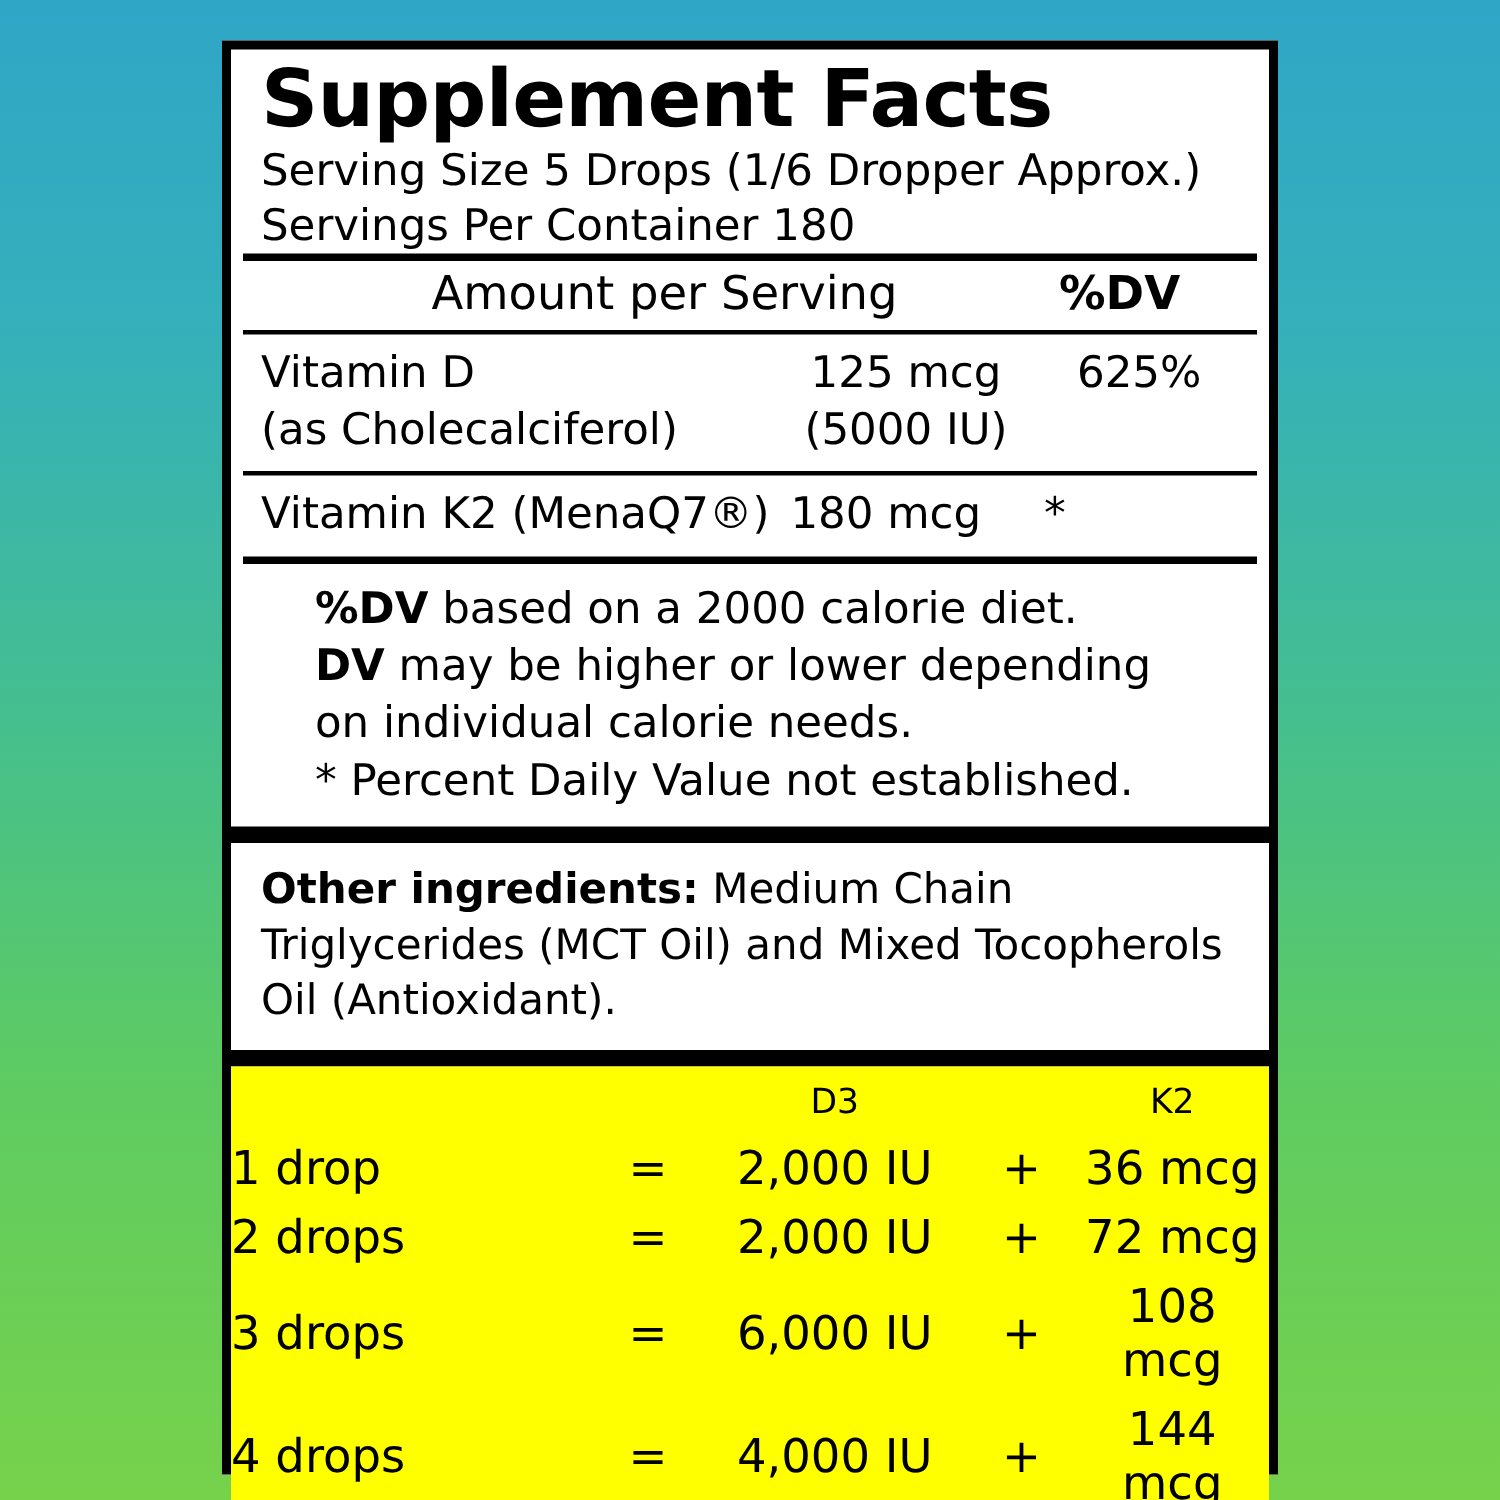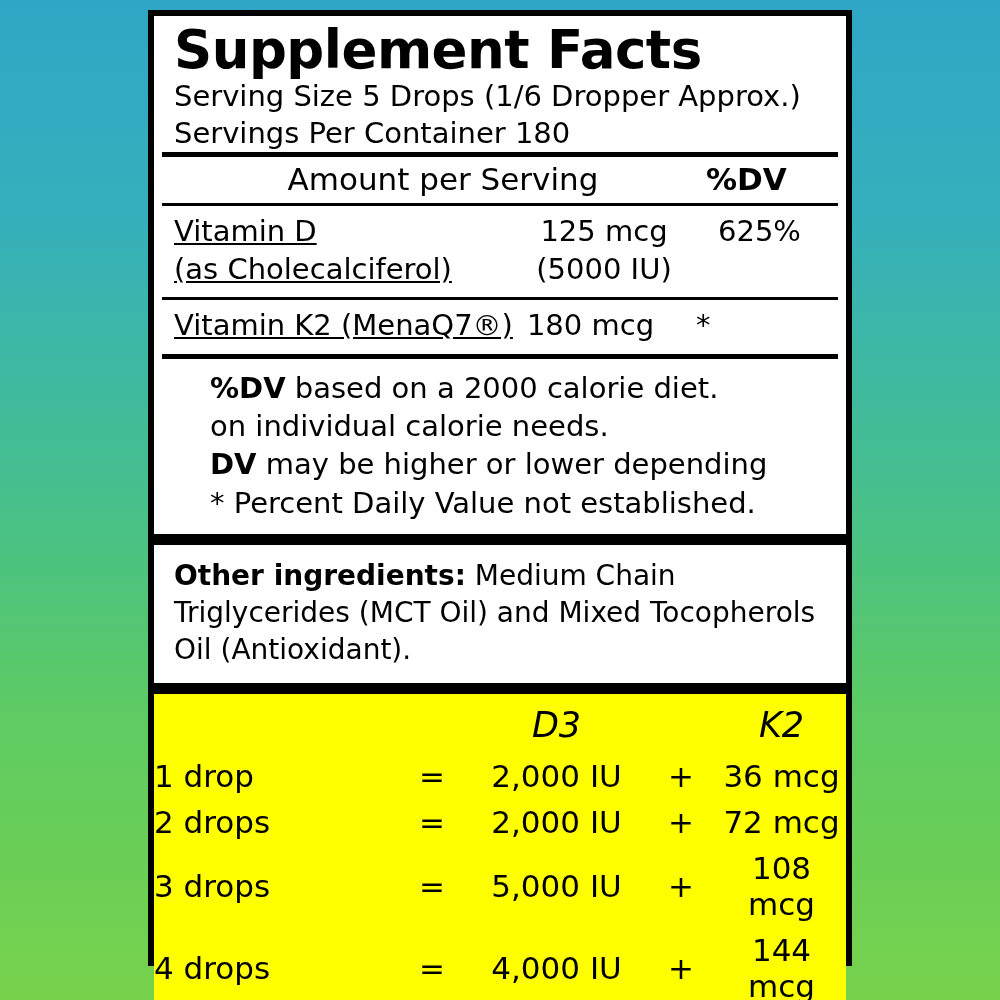--- a/index.html
+++ b/index.html
@@ -21,21 +21,21 @@
       linear-gradient(to bottom,
         #2fa6c6 0%,
         #35b0bb 22%,
         #45bf8e 48%,
         #5ecb62 72%,
         #77d24b 100%);
   }
   .panel {
     position: absolute;
     left: 148px;
-    top: 10px;
+    top: 27px;
     width: 704px;
     height: 956px;
     background: #ffffff;
     border: 6px solid #000000;
     box-sizing: border-box;
     display: flex;
     flex-direction: column;
   }
   .title {
     font-size: 53px;
@@ -82,21 +82,20 @@
   }
   .nutrient {
     display: flex;
     font-size: 29px;
     padding: 7px 0 9px 0;
   }
   .nut-name {
     width: 330px;
     padding-left: 20px;
     line-height: 1.3;
-    text-decoration: underline;
   }
   .nut-amt {
     width: 200px;
     text-align: center;
     line-height: 1.3;
   }
   .nut-dv {
     flex: 1;
     text-align: left;
     padding-left: 14px;
@@ -144,23 +143,22 @@
     flex-direction: column;
     justify-content: flex-start;
   }
   .yellow table {
     width: 100%;
     border-collapse: collapse;
     font-size: 31px;
   }
   .yellow th {
     font-weight: normal;
-    font-size: 35px;
+    font-size: 23px;
     padding-bottom: 8px;
-    font-style: italic;
   }
   .yellow td {
     padding: 5px 0;
   }
   .c-drops { width: 235px; text-align: left; padding-right: 6px; }
   .c-eq    { width: 70px;  text-align: center; }
   .c-d3    { width: 175px; text-align: center; }
   .c-plus  { width: 70px;  text-align: center; }
   .c-k2    { text-align: center; }
 </style>
@@ -202,22 +200,22 @@
     <div class="nutrient single">
       <div class="nut-name">Vitamin K2 (MenaQ7®)</div>
       <div class="nut-amt">180 mcg</div>
       <div class="nut-dv">*</div>
     </div>
 
     <div class="rule-med"></div>
 
     <div class="footnotes">
       <div><span class="b">%DV</span><span> based on a 2000 calorie diet.</span></div>
+      <div><span class="b">DV</span><span> may be higher or lower depending</span></div>
       <div>on individual calorie needs.</div>
-      <div><span class="b">DV</span><span> may be higher or lower depending</span></div>
       <div>* Percent Daily Value not established.</div>
     </div>
 
     <div class="rule-thick"></div>
 
     <div class="other">
       <span class="b">Other ingredients:</span><span> Medium Chain Triglycerides (MCT Oil) and Mixed Tocopherols Oil (Antioxidant).</span>
     </div>
 
     <div class="rule-thick"></div>
@@ -244,21 +242,21 @@
           <tr>
             <td class="c-drops">2 drops</td>
             <td class="c-eq">=</td>
             <td class="c-d3">2,000 IU</td>
             <td class="c-plus">+</td>
             <td class="c-k2">72 mcg</td>
           </tr>
           <tr>
             <td class="c-drops">3 drops</td>
             <td class="c-eq">=</td>
-            <td class="c-d3">5,000 IU</td>
+            <td class="c-d3">6,000 IU</td>
             <td class="c-plus">+</td>
             <td class="c-k2">108 mcg</td>
           </tr>
           <tr>
             <td class="c-drops">4 drops</td>
             <td class="c-eq">=</td>
             <td class="c-d3">4,000 IU</td>
             <td class="c-plus">+</td>
             <td class="c-k2">144 mcg</td>
           </tr>

